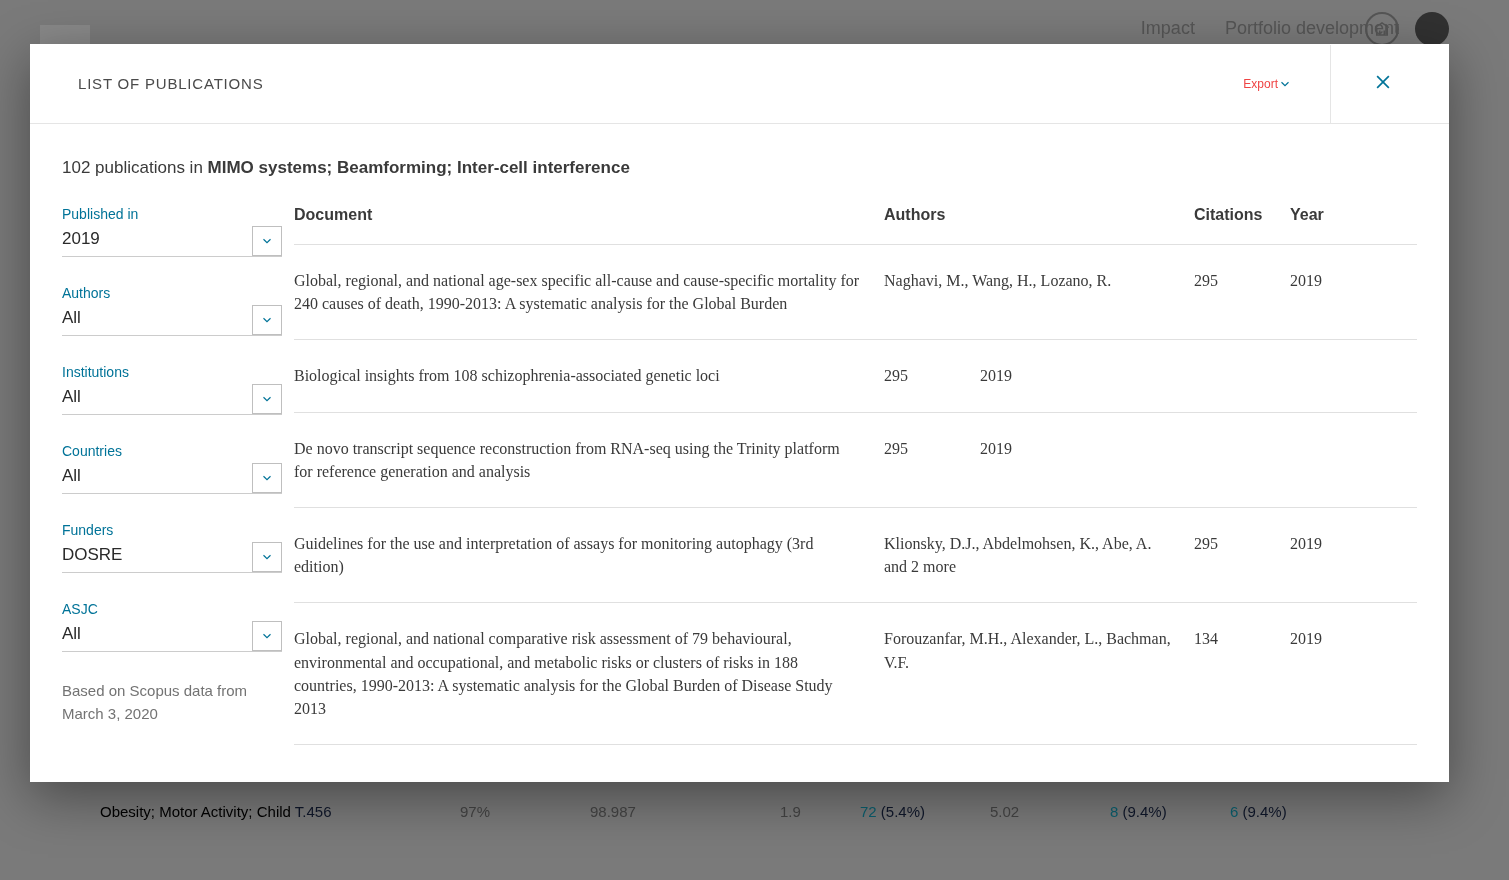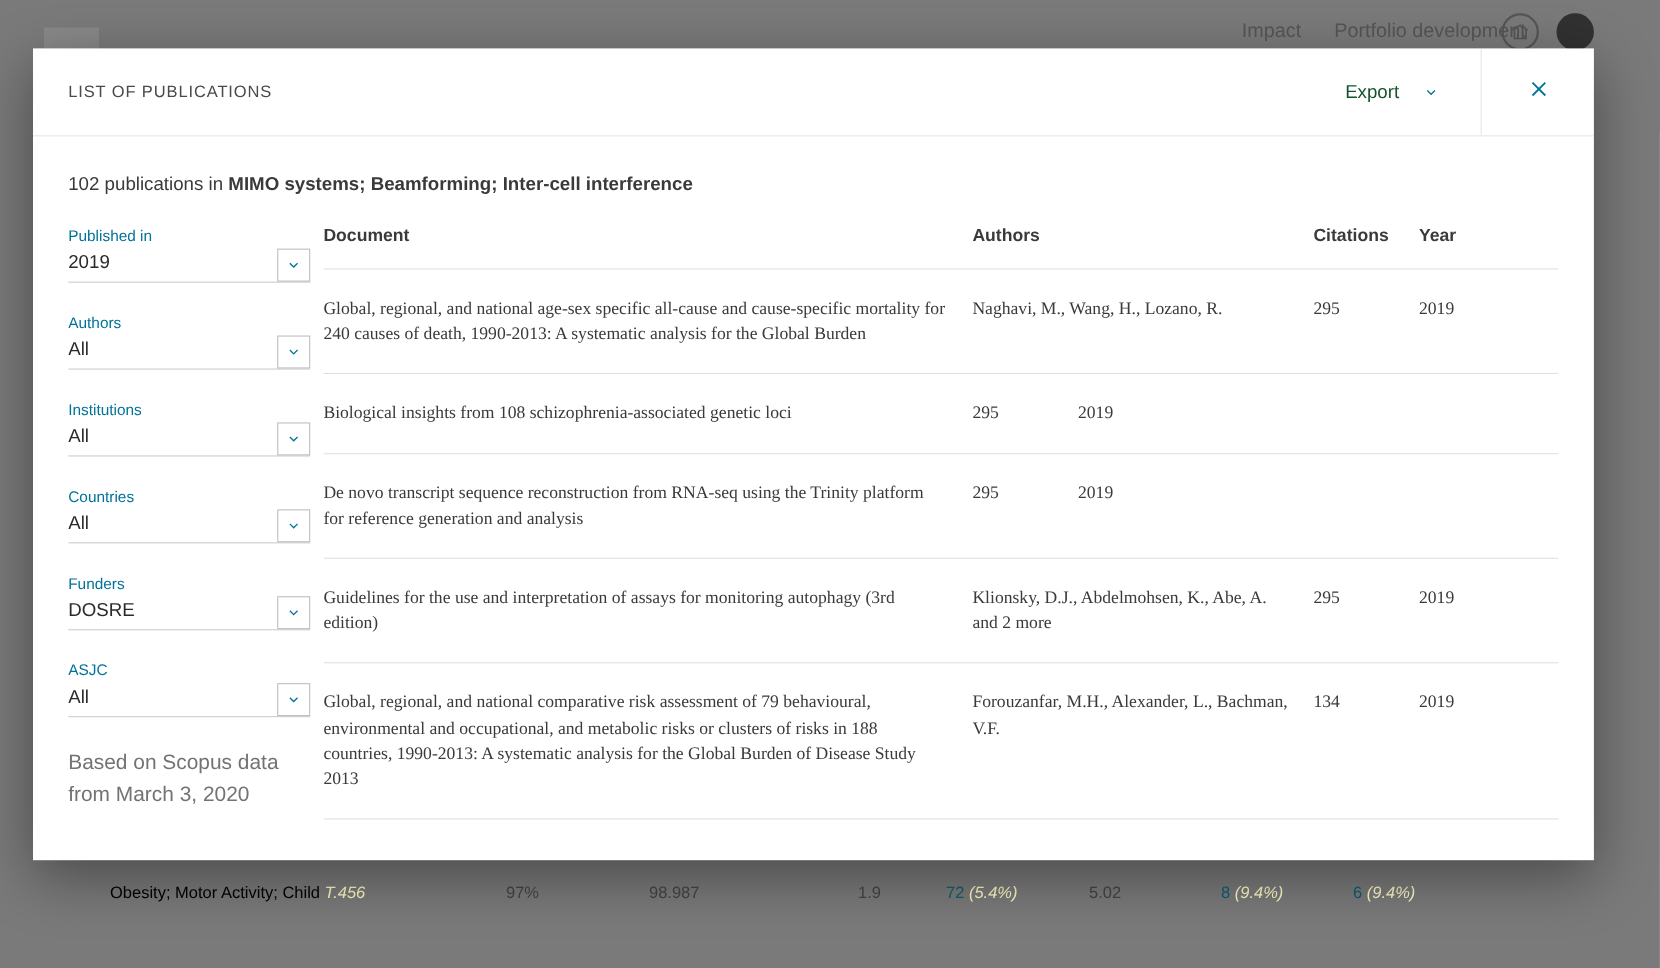--- a/index.html
+++ b/index.html
@@ -21,21 +21,21 @@
     padding: 0 40px;
     color: #555;
   }
   .bg-header .logo-placeholder {
     width: 50px; height: 40px;
     background: #888;
     margin-top: -30px;
   }
   .bg-nav {
     position: absolute;
-    right: 122px;
+    right: 110px;
     top: 18px;
     display: flex;
     gap: 30px;
     color: #555;
     font-size: 18px;
   }
   .bg-avatar {
     position: absolute;
     right: 60px;
     top: 12px;
@@ -59,21 +59,21 @@
   .bg-footer-row {
     position: absolute;
     bottom: 60px;
     left: 100px; right: 60px;
     display: flex;
     color: #444;
     font-size: 15px;
     align-items: center;
   }
   .bg-footer-row .topic { color: #000000; }
-  .bg-footer-row .gray { color: #fef9c3; font-style: italic; }
+  .bg-footer-row .gray { color: #0f172a; }
   .bg-footer-row > div { flex: 0 0 auto; }
   .bg-footer-row .c1 { width: 360px; }
   .bg-footer-row .c2 { width: 130px; }
   .bg-footer-row .c3 { width: 190px; }
   .bg-footer-row .c4 { width: 80px; }
   .bg-footer-row .c5 { width: 130px; }
   .bg-footer-row .c6 { width: 120px; }
   .bg-footer-row .c7 { width: 120px; }
   .bg-footer-row .c8 { width: 100px; }
   .bg-footer-row .link { color: #0a5e6e; }
@@ -88,35 +88,35 @@
     box-shadow: 0 15px 50px rgba(0,0,0,0.4);
     display: flex;
     flex-direction: column;
     overflow: hidden;
   }
   .modal-header {
     height: 80px;
     border-bottom: 1px solid #e5e5e5;
     display: flex;
     align-items: center;
-    padding: 0 32px;
+    padding: 0 48px;
   }
   .modal-title {
     font-size: 15px;
     letter-spacing: 0.8px;
     color: #4a4a4a;
     font-weight: 400;
   }
   .modal-header-spacer { flex: 1; }
   .export-btn {
     display: flex;
     align-items: center;
-    gap: 22px;
-    color: #14532d;
-    font-size: 17px;
+    gap: 0;
+    color: #ef4444;
+    font-size: 12px;
     cursor: pointer;
     padding: 6px 10px;
   }
   .close-wrap {
     border-left: 1px solid #e5e5e5;
     margin-left: 28px;
     padding-left: 34px;
     height: 78px;
     display: flex;
     align-items: center;
@@ -184,21 +184,21 @@
   .filter-chevron-box {
     width: 30px;
     height: 30px;
     border: 1px solid #bfbfbf;
     display: flex;
     align-items: center; justify-content: center;
     margin-bottom: -4px;
   }
   .filters-note {
     color: #737373;
-    font-size: 19px;
+    font-size: 15px;
     line-height: 1.5;
     margin-top: 8px;
   }
   .table-wrap {
     flex: 1;
     overflow: hidden;
   }
   .table-head {
     display: flex;
     color: #3a3a3a;

